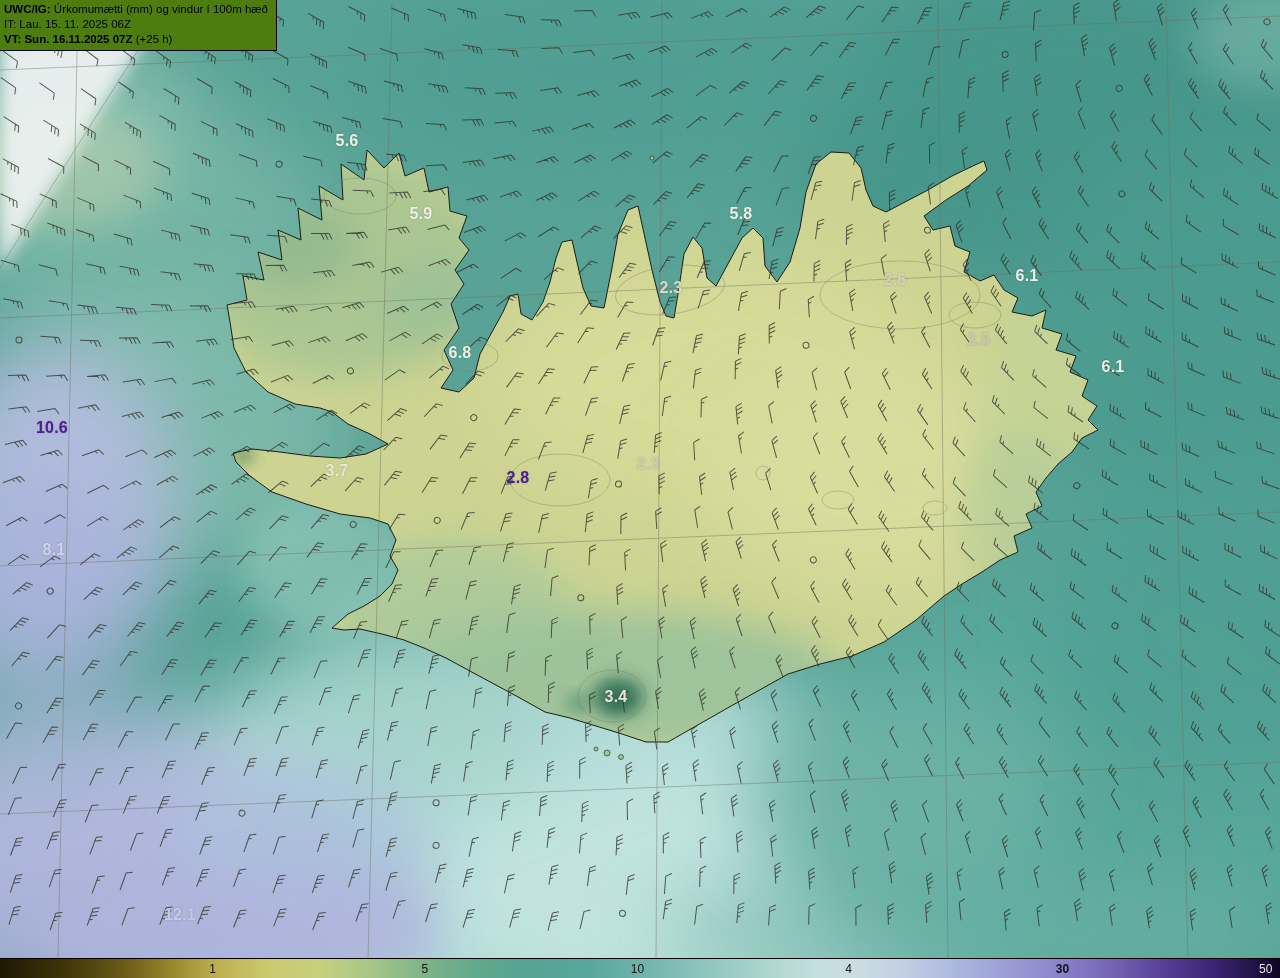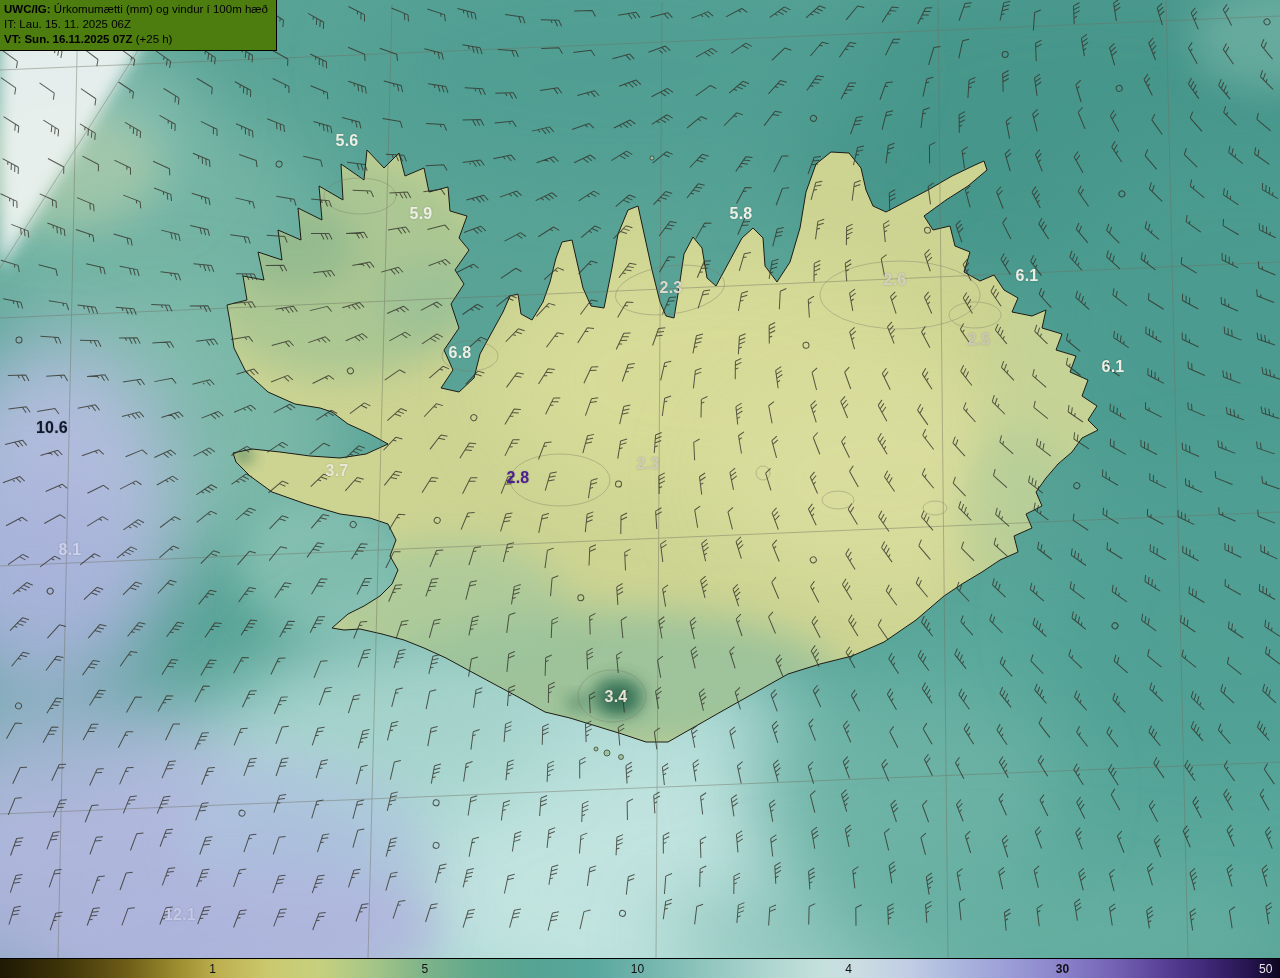--- a/index.html
+++ b/index.html
@@ -2779,25 +2779,25 @@
     <div id="station-labels">
         <span class="stn" style="left: 347px; top: 141px; color: rgb(238, 240, 230);">5.6</span>
         <span class="stn" style="left: 421px; top: 214px; color: rgb(238, 240, 230);">5.9</span>
         <span class="stn" style="left: 741px; top: 214px; color: rgb(238, 240, 230);">5.8</span>
         <span class="stn" style="left: 671px; top: 288px; color: rgb(221, 216, 200);">2.3</span>
         <span class="stn" style="left: 895px; top: 280px; color: rgb(213, 207, 192);">2.6</span>
         <span class="stn" style="left: 1027px; top: 276px; color: rgb(237, 238, 228);">6.1</span>
         <span class="stn" style="left: 979px; top: 312px; color: rgb(204, 198, 182); margin-top: 28px;">2.5</span>
         <span class="stn" style="left: 460px; top: 353px; color: rgb(237, 238, 228);">6.8</span>
         <span class="stn" style="left: 1113px; top: 367px; color: rgb(237, 238, 228);">6.1</span>
-        <span class="stn" style="left: 52px; top: 428px; color: #0f172a;">10.6</span>
+        <span class="stn" style="left: 52px; top: 428px; color: #4c1d95;">10.6</span>
         <span class="stn" style="left: 337px; top: 440px; color: rgb(236, 230, 214); margin-top: 31px;">3.7</span>
         <span class="stn" style="left: 518px; top: 478px; color: #4c1d95;">2.8</span>
         <span class="stn" style="left: 648px; top: 464px; color: rgb(207, 204, 182);">2.3</span>
-        <span class="stn" style="left: 70px; top: 550px; color: rgb(204, 210, 236);">8.1</span>
+        <span class="stn" style="left: 54px; top: 550px; color: rgb(204, 210, 236);">8.1</span>
         <span class="stn" style="left: 616px; top: 697px; color: rgb(230, 228, 212);">3.4</span>
         <span class="stn" style="left: 180px; top: 915px; color: rgb(195, 200, 230);">12.1</span>
       </div>
 
     <div class="info-box">
       <div class="info-line"><span class="b">UWC/IG:</span> <span>Úrkomumætti (mm) og vindur í 100m hæð</span></div>
       <div class="info-line">IT: Lau. 15. 11. 2025 06Z</div>
       <div class="info-line"><span class="b">VT: Sun. 16.11.2025 07Z</span><span> (+25 h)</span></div>
     </div>
   </div>

